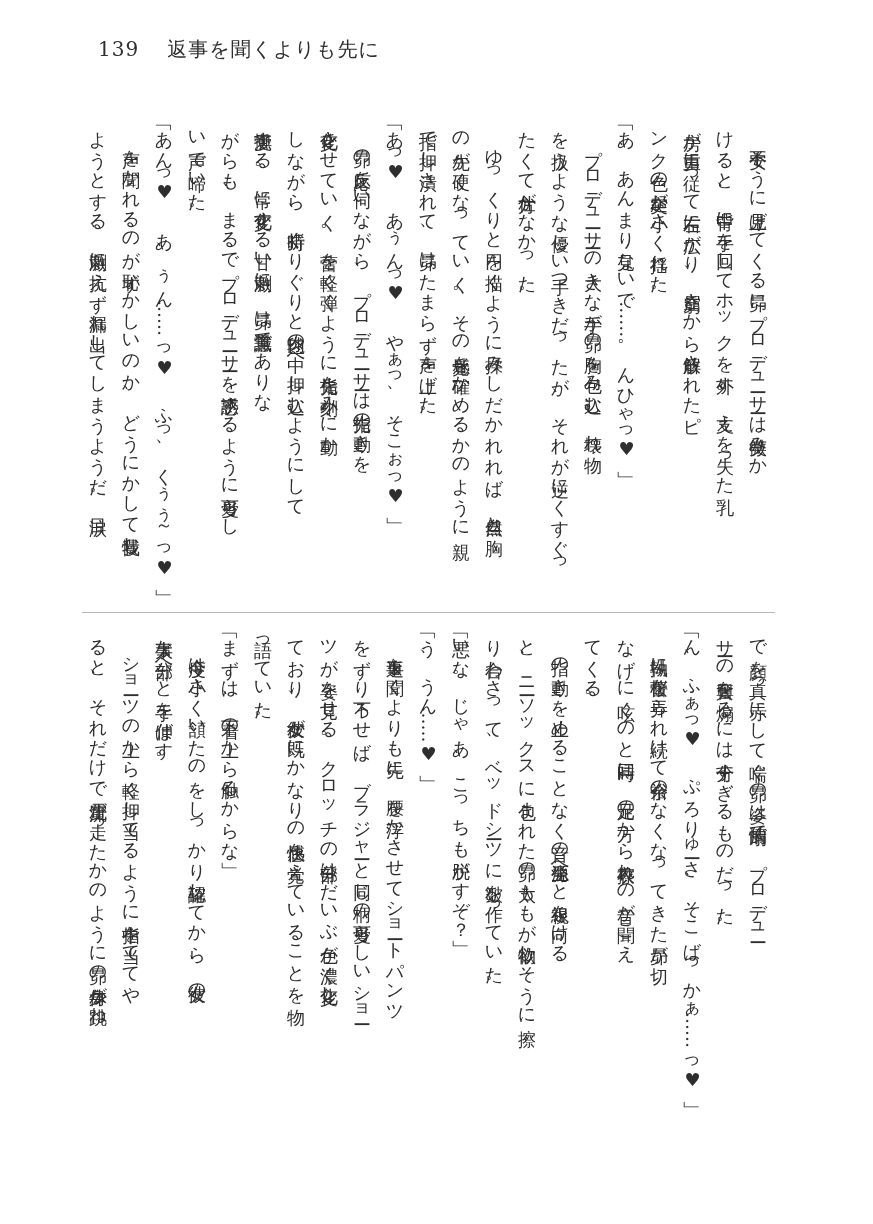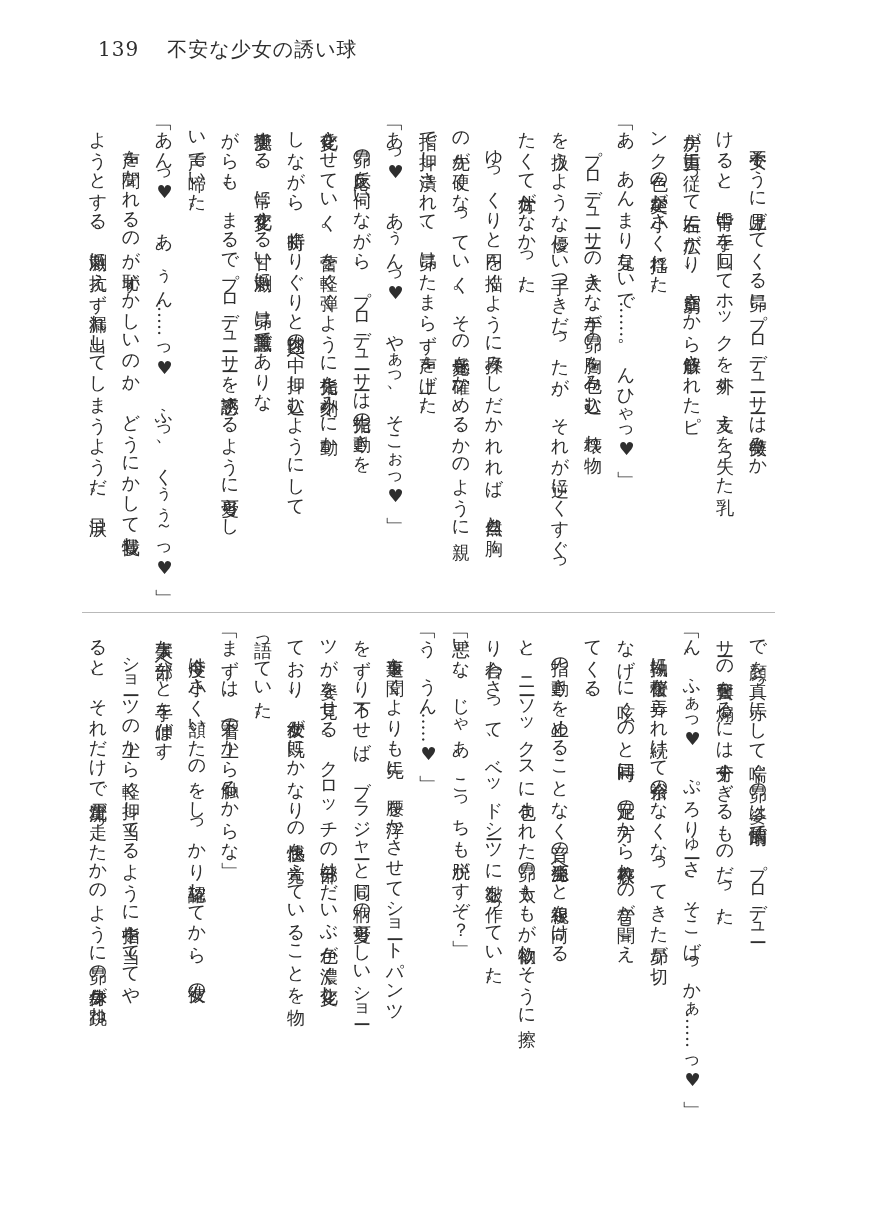--- a/index.html
+++ b/index.html
@@ -29,21 +29,21 @@
   .tblock .tcol{white-space:pre;}
   .divider{
     position:absolute;left:82px;top:612px;width:693px;height:0;
     border-top:1px solid var(--rule,#b9b9b9);
   }
 </style>
 </head>
 <body style="--bg: #ffffff; --ink: #2e2e2e; --rule: #b9b9b9;">
 
 <header class="page-header">
-  <span class="num">139</span><span>不安な少女の誘い球</span>
+  <span class="num">139</span><span>返事を聞くよりも先に</span>
 </header>
 
 <main>
   <section class="tblock upper">
       <div class="tcol">　不安そうに見上げてくる昴にプロデューサーは微笑みか</div>
       <div class="tcol">けると、背中に手を回してホックを外す。支えを失った乳</div>
       <div class="tcol">房が重力に従って左右に広がり、窮屈さから解放されたピ</div>
       <div class="tcol">ンク色の突起が小さく揺れた。</div>
       <div class="tcol">「あ、あんまり見ないで……。んひゃっ♥」</div>
       <div class="tcol">　プロデューサーの大きな手が昴の胸を包み込む。壊れ物</div>

